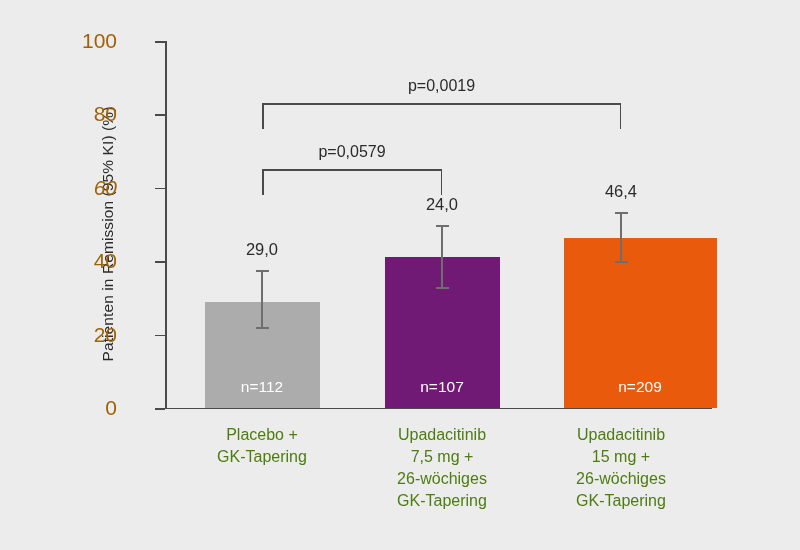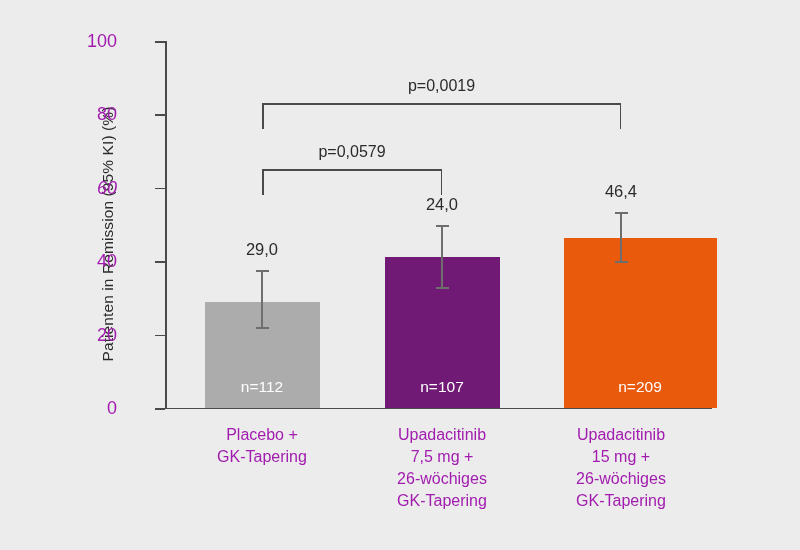--- a/index.html
+++ b/index.html
@@ -61,22 +61,22 @@
     left: 155px;
     width: 10px;
     height: 1.6px;
     background: #4a4a4a;
   }
   .ytick-label {
     position: absolute;
     right: 0;
     width: 44px;
     text-align: right;
-    font-size: 18px;
-    color: #a21caf;
+    font-size: 21px;
+    color: #a16207;
     transform: translateY(-50%);
   }
   .ytick-wrap {
     position: absolute;
     left: 0;
     width: 165px;
     height: 0;
   }
   
   .bar {
@@ -126,21 +126,21 @@
     text-align: center;
     font-size: 16px;
     color: #2b2b2b;
   }
   
   .cat-label {
     position: absolute;
     text-align: center;
     font-size: 16px;
     line-height: 22px;
-    color: #a21caf;
+    color: #4d7c0f;
   }
   .cat-label div {
     white-space: nowrap;
   }
 </style>
 </head>
 <body>
 
 <div id="chart-root">
 

